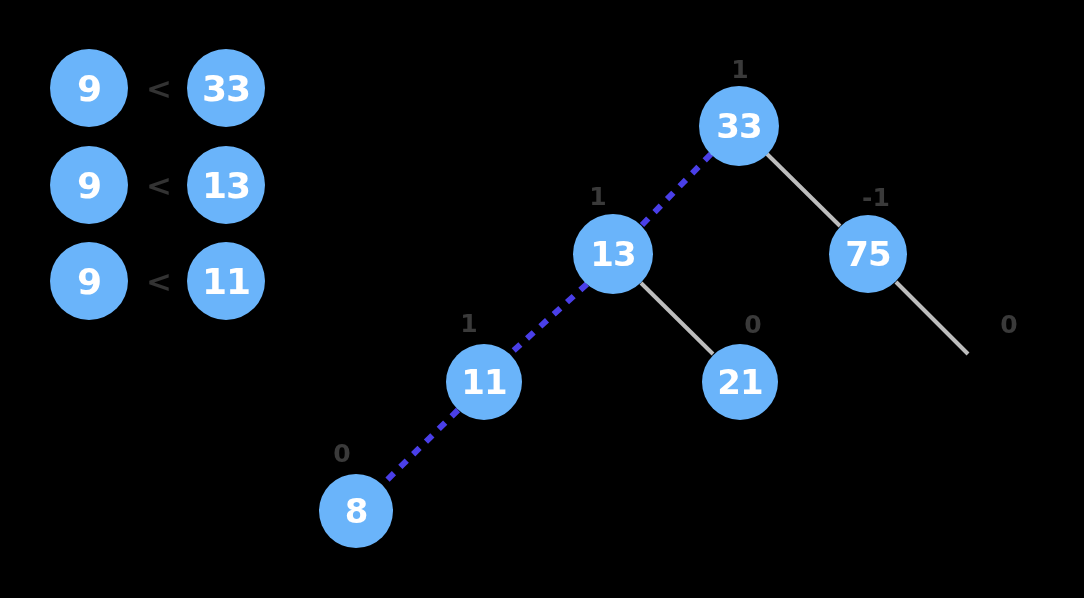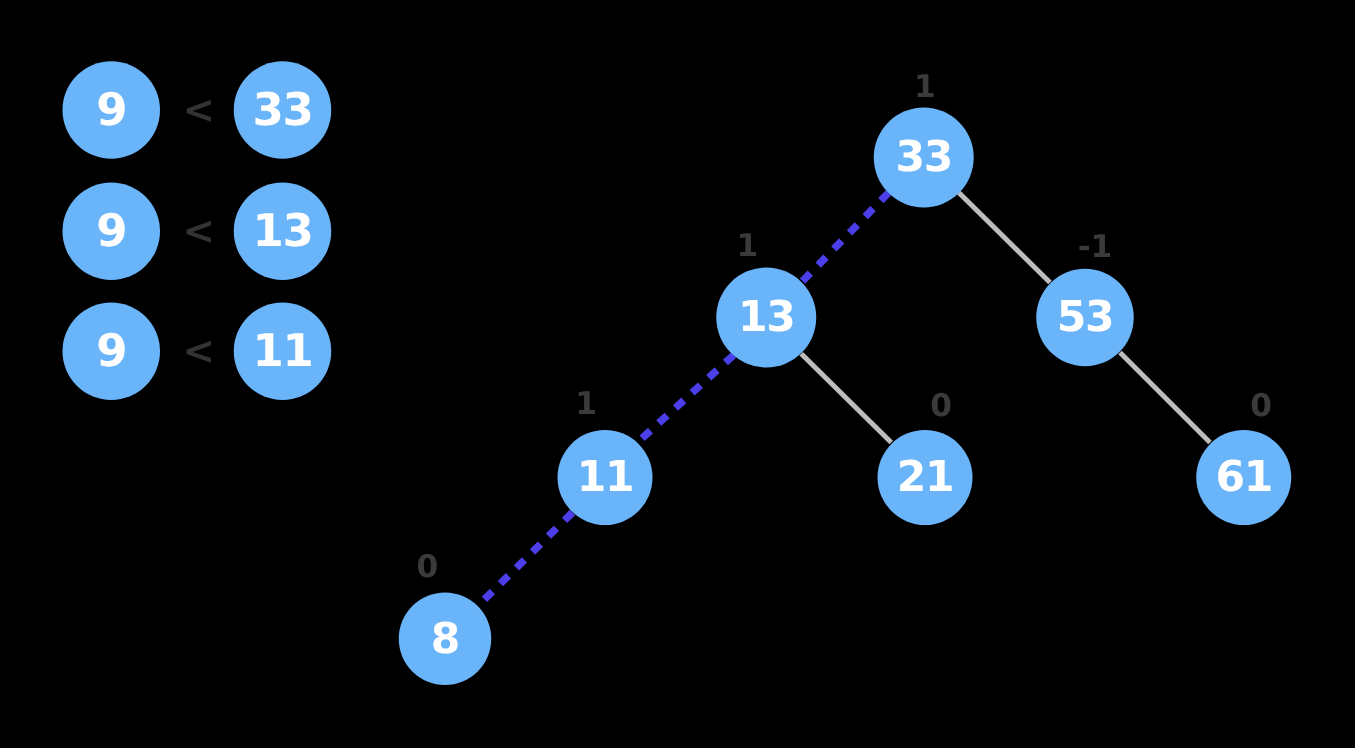--- a/index.html
+++ b/index.html
@@ -139,21 +139,20 @@
     <div class="bf-label" style="left:740px; top:69px;">1</div>
     <div class="bf-label" style="left:598px; top:196px;">1</div>
     <div class="bf-label" style="left:876px; top:197px;">-1</div>
     <div class="bf-label" style="left:469px; top:323px;">1</div>
     <div class="bf-label" style="left:753px; top:324px;">0</div>
     <div class="bf-label" style="left:1009px; top:324px;">0</div>
     <div class="bf-label" style="left:342px; top:453px;">0</div>
 
     <div class="node tree-node" style="left:699px; top:86px; width:80px; height:80px;">33</div>
     <div class="node tree-node" style="left:573px; top:214px; width:80px; height:80px;">13</div>
-    <div class="node tree-node" style="left:829px; top:215px; width:78px; height:78px;">53</div>
+    <div class="node tree-node" style="left:829px; top:215px; width:78px; height:78px;">75</div>
     <div class="node tree-node" style="left:446px; top:344px; width:76px; height:76px;">11</div>
     <div class="node tree-node" style="left:702px; top:344px; width:76px; height:76px;text-align:right;">21</div>
-    <div class="node tree-node" style="left:957px; top:344px; width:76px; height:76px;">61</div>
     <div class="node tree-node" style="left:319px; top:474px; width:74px; height:74px;">8</div>
 
   </div>
 
 </div>
 
 </body></html>

